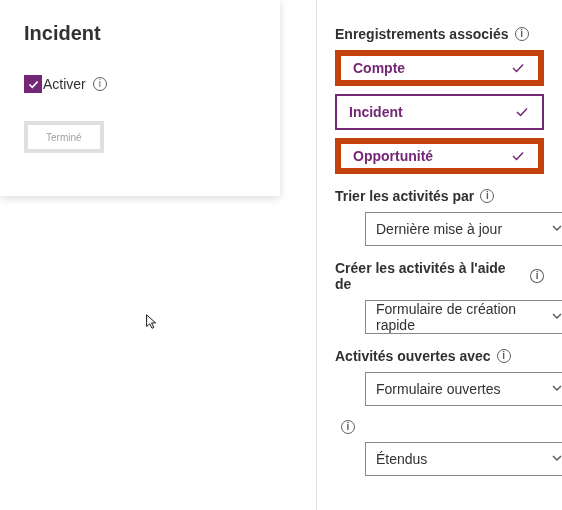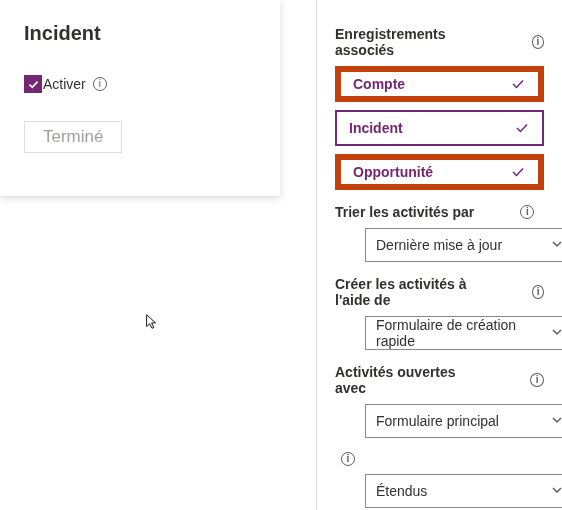--- a/index.html
+++ b/index.html
@@ -25,37 +25,37 @@
 .chk-label { font-size: 14px; }
 
 .info-icon {
   width: 14px; height: 14px; border: 1px solid #605e5c; border-radius: 50%;
   display: inline-flex; align-items: center; justify-content: center;
   font-size: 10px; color: #605e5c; margin-left: 6px; cursor: default; line-height: 12px;
 }
 
 .btn-row { display: flex; gap: 12px; }
 .btn {
-  height: 32px; padding: 0 18px; font-size: 17px; background: #fff; border: 1px solid #a3a3a3; cursor: pointer;
+  height: 32px; padding: 0 18px; font-size: 10px; background: #fff; border: 4px solid #a3a3a3; cursor: pointer;
 }
 .btn-disabled { color: #a19f9d; border-color: #e1dfdd; background: #fff; cursor: default; }
 
 .right-pane {
   position: absolute;
   right: 0; top: 0;
   width: 246px;
   height: 510px;
   border-left: 1px solid #e1dfdd;
   padding: 16px 18px 0 18px;
   background: #fff;
   overflow: hidden;
   z-index: 1;
 }
 
-.section-label { font-size: 14px; font-weight: 600; color: #323130; display: flex; align-items: center; margin-top: 14px; margin-bottom: 8px; gap: 40px; }
+.section-label { font-size: 14px; font-weight: 600; color: #323130; display: flex; align-items: center; margin-top: 14px; margin-bottom: 8px; }
 .section-label:first-of-type { margin-top: 10px; }
 
 .record-item {
   height: 36px; border: 6px solid #c2410c;
   display: flex; align-items: center; justify-content: space-between;
   padding: 0 12px; margin-bottom: 8px; cursor: pointer;
   color: #742774;
 }
 .record-item.selected { border: 2px solid #742774; }
 .record-item span.rec-text { font-size: 14px; font-weight: 600; }
@@ -148,21 +148,21 @@
     <span class="chev"><svg viewBox="0 0 12 12">
           <path d="M2 4 L6 8 L10 4"></path>
         </svg></span>
   </div>
 
   <div class="section-label">
     <span>Activités ouvertes avec</span>
     <span class="info-icon">i</span>
   </div>
   <div class="select">
-    <span>Formulaire principal</span>
+    <span>Formulaire ouvertes</span>
     <span class="chev"><svg viewBox="0 0 12 12">
           <path d="M2 4 L6 8 L10 4"></path>
         </svg></span>
   </div>
 
   <div class="section-label">
     <span class="info-icon">i</span>
   </div>
   <div class="select">
     <span>Étendus</span>

